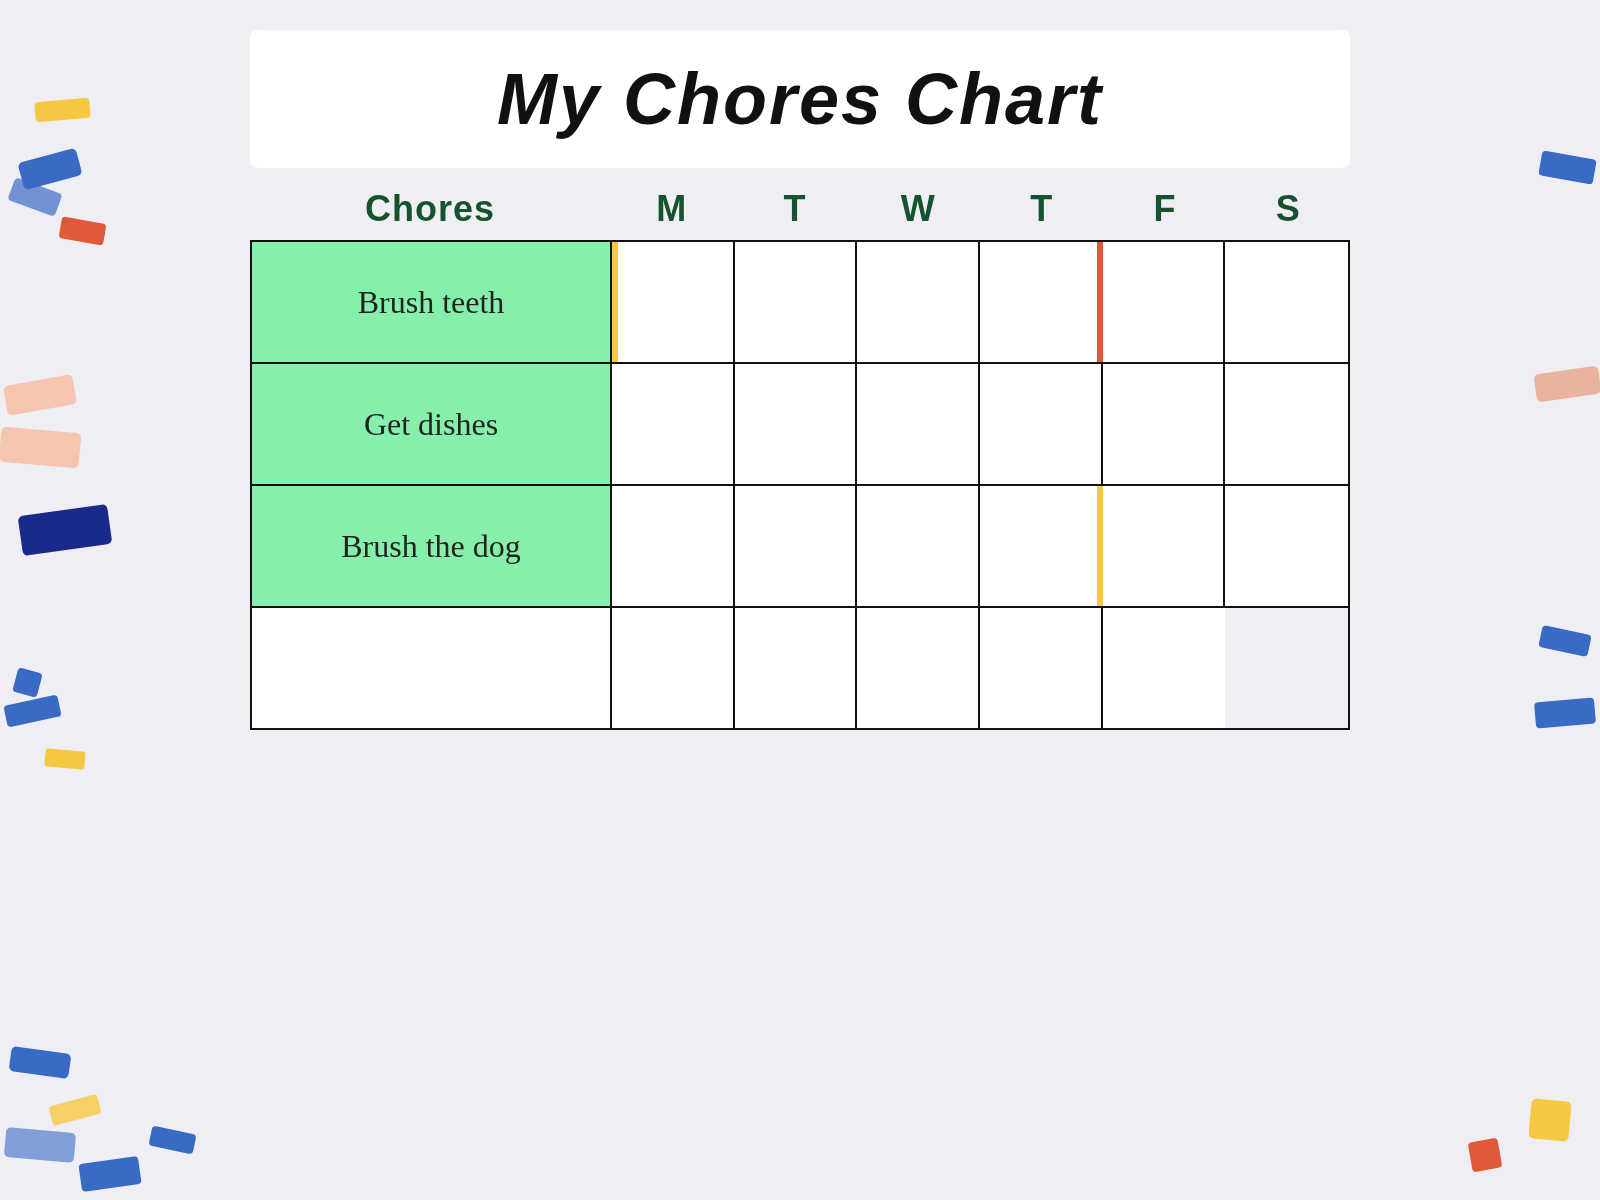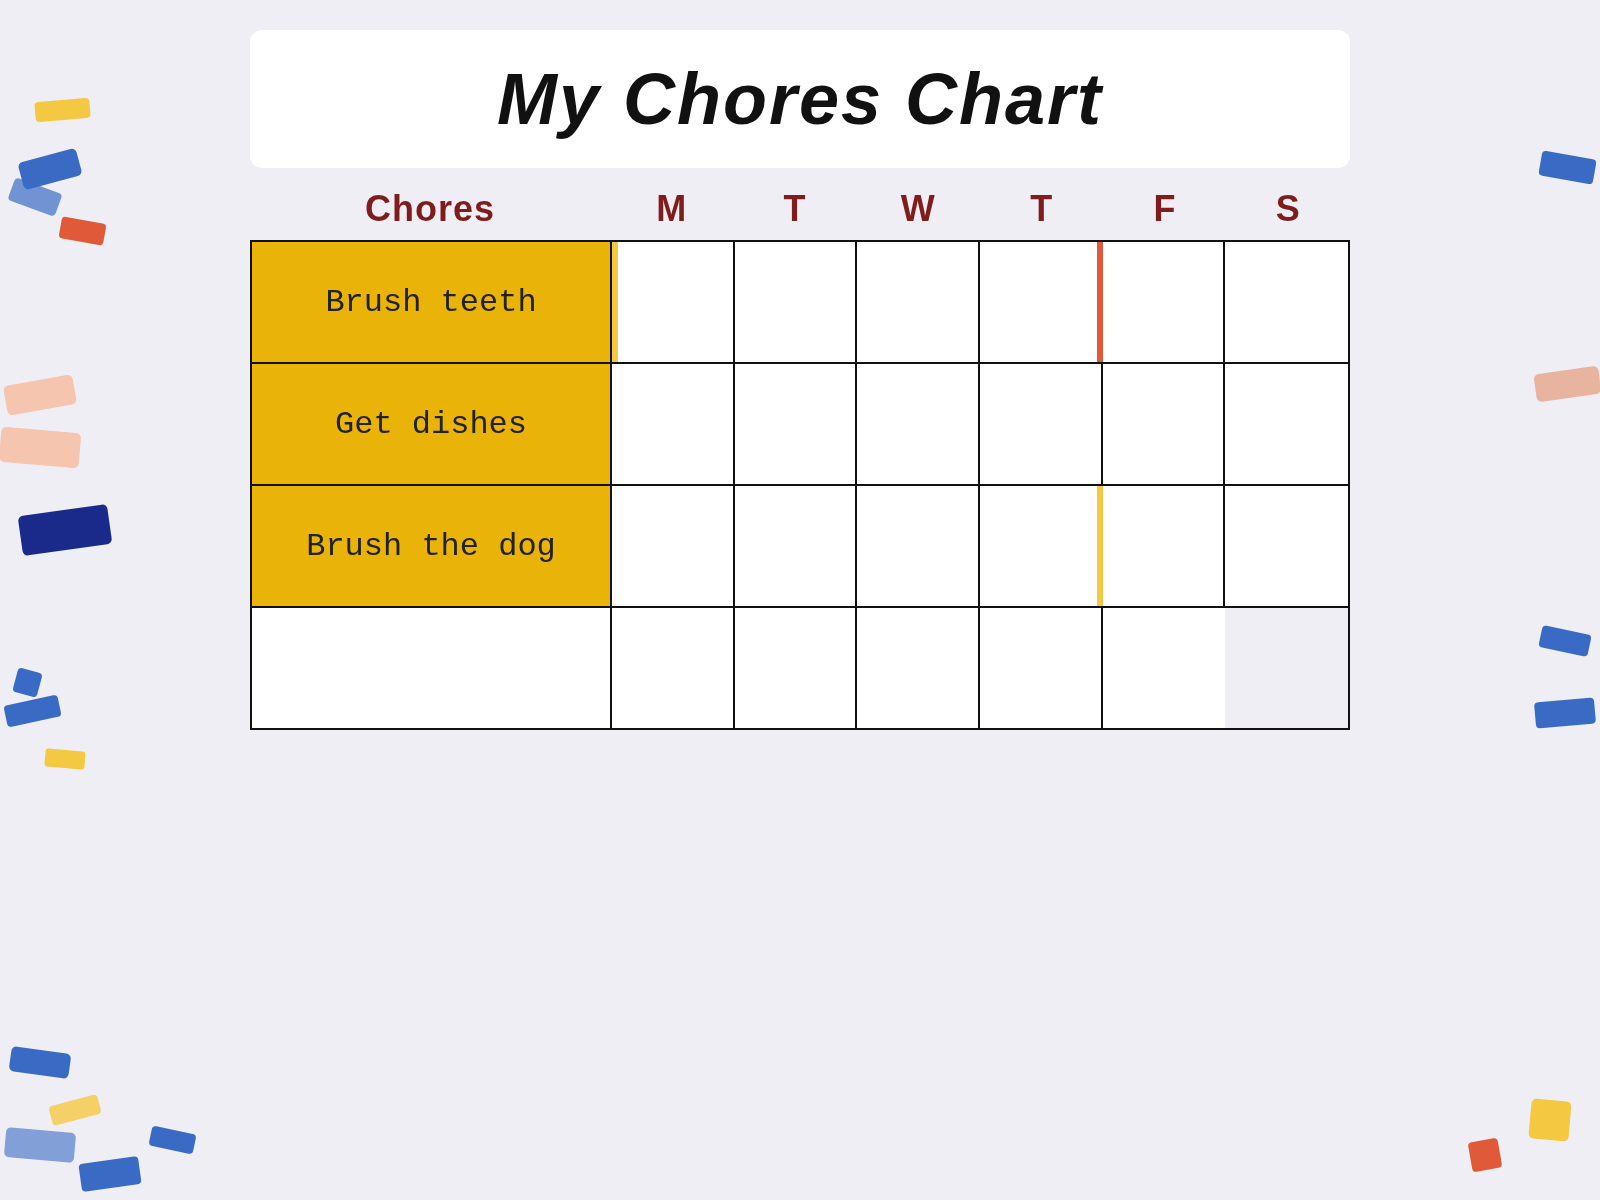--- a/index.html
+++ b/index.html
@@ -32,21 +32,21 @@
       z-index: 1;
     }
 
     .title-box {
       background: white;
       width: 100%;
       max-width: 1100px;
       padding: 28px 40px;
       text-align: center;
       margin-bottom: 20px;
-      border-radius: 12px;
+      border-radius: 7px;
     }
 
     .title-text {
       font-size: 72px;
       font-weight: 900;
       font-family: 'Arial Black', 'Arial', sans-serif;
       color: #111;
       letter-spacing: 2px;
       font-style: italic;
     }
@@ -61,21 +61,21 @@
       grid-template-columns: 360px repeat(6, 1fr);
       margin-bottom: 0;
       padding: 0 0 10px 0;
     }
 
     .header-cell {
       text-align: center;
       font-size: 36px;
       font-weight: 900;
       font-family: 'Arial Black', Arial, sans-serif;
-      color: #7f1d1d;
+      color: #14532d;
       letter-spacing: 1px;
     }
 
     .header-chores {
       text-align: center;
     }
 
     .chart-grid {
       border: 2.5px solid #111;
     }
@@ -87,28 +87,28 @@
     }
 
     .chart-row:last-child {
       border-bottom: none;
     }
 
     .chore-cell {
       padding: 37px 30px;
       font-size: 32px;
       color: #222;
-      font-family: Liberation Mono, monospace;
+      font-family: Liberation Serif, serif;
       font-weight: 400;
       display: flex;
       align-items: center;
       justify-content: center;
       border-right: 2.5px solid #111;
       min-height: 120px;
-      background: #eab308;
+      background: #86efac;
       text-align: center;
     }
 
     .day-cell {
       background: white;
       border-right: 2.5px solid #111;
       min-height: 120px;
       position: relative;
     }
 

